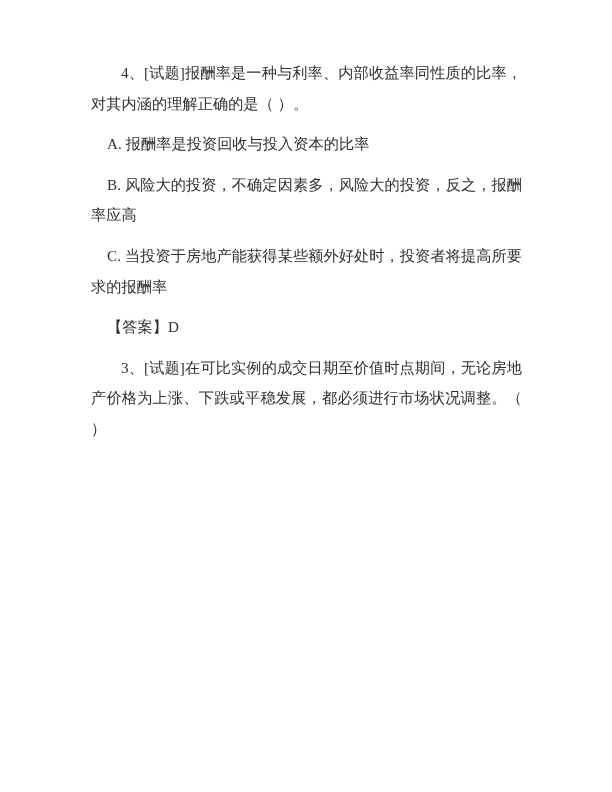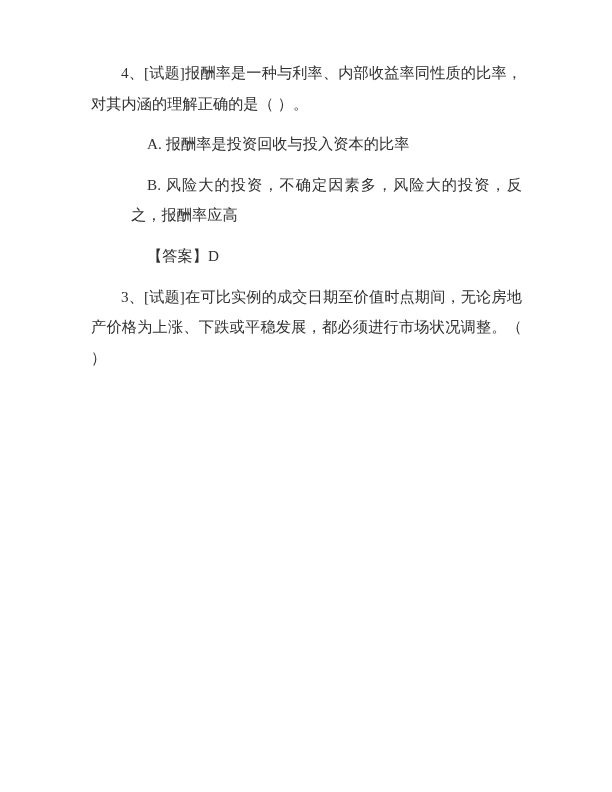--- a/index.html
+++ b/index.html
@@ -48,35 +48,35 @@
   }
 
   
   .indent2 {
     text-indent: 30px;
   }
 
   
   .indent1 {
     text-indent: 16px;
-    margin-left: 40px;
   }
 </style>
 </head>
 <body>
 
 <div class="page">
   <div class="content">
 
     <p class="para indent2">4、[试题]报酬率是一种与利率、内部收益率同性质的比率，对其内涵的理解正确的是（  ）。</p>
 
     <p class="para indent1 gap">A. 报酬率是投资回收与投入资本的比率</p>
 
     <p class="para indent1 gap">B. 风险大的投资，不确定因素多，风险大的投资，反之，报酬率应高</p>
 
+    <p class="para indent1 gap">C. 当投资于房地产能获得某些额外好处时，投资者将提高所要求的报酬率</p>
 
 
     <p class="para indent1 gap">【答案】D</p>
 
 
     <p class="para indent2 gap">3、[试题]在可比实例的成交日期至价值时点期间，无论房地产价格为上涨、下跌或平稳发展，都必须进行市场状况调整。（  ）</p>
 
 
   </div>
 </div>

